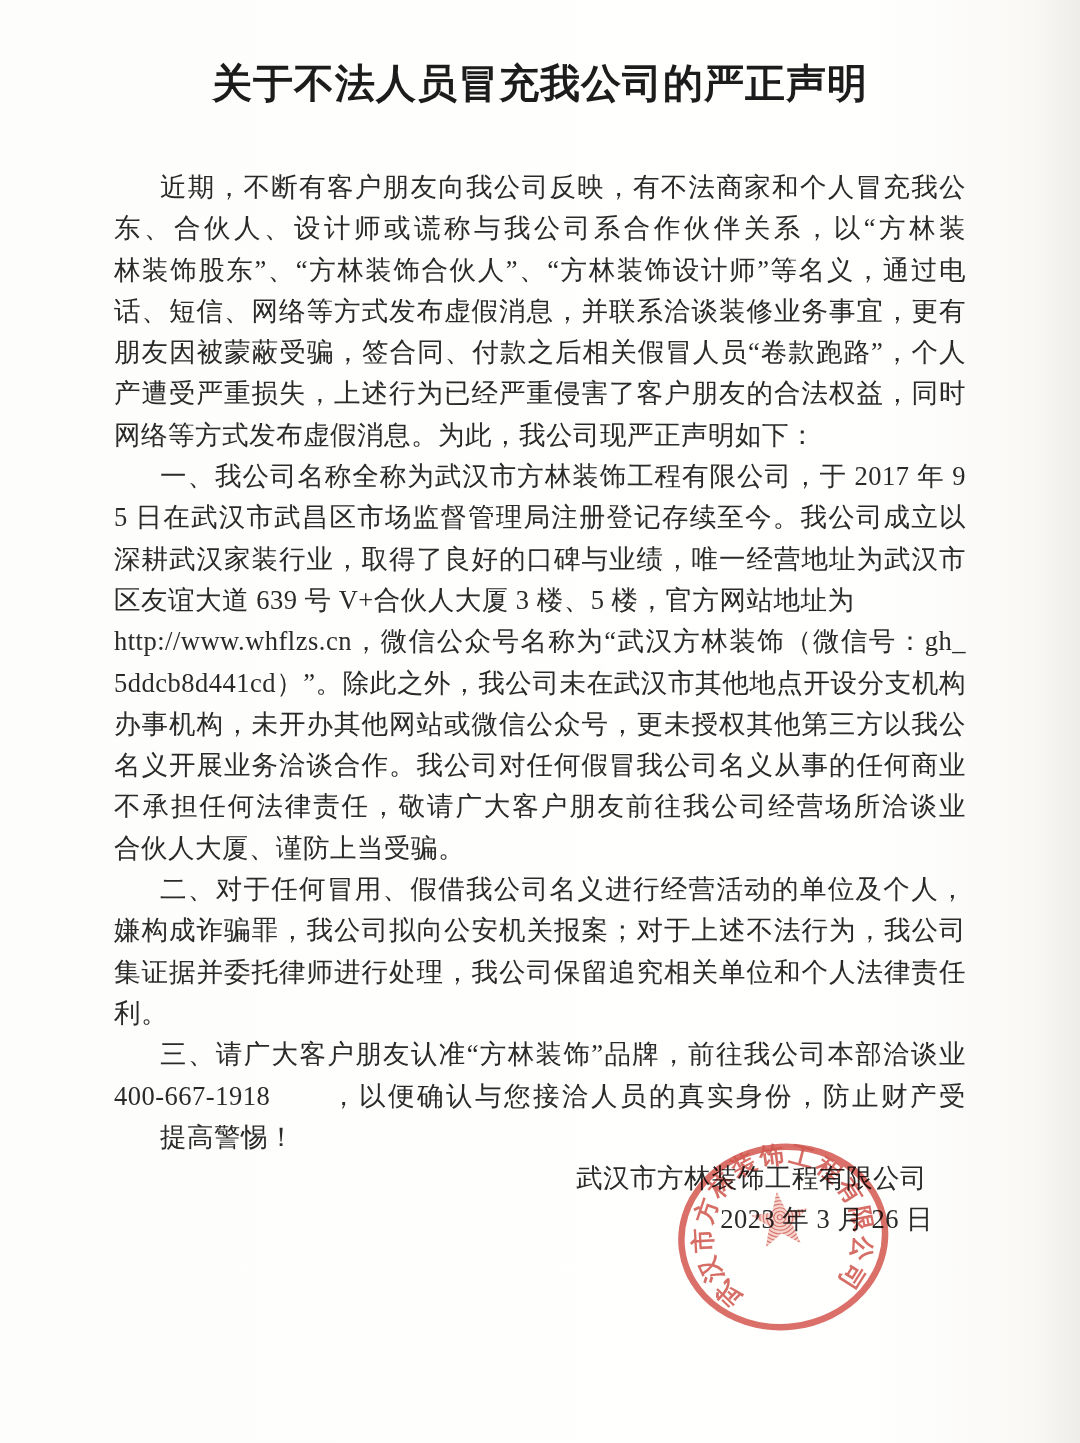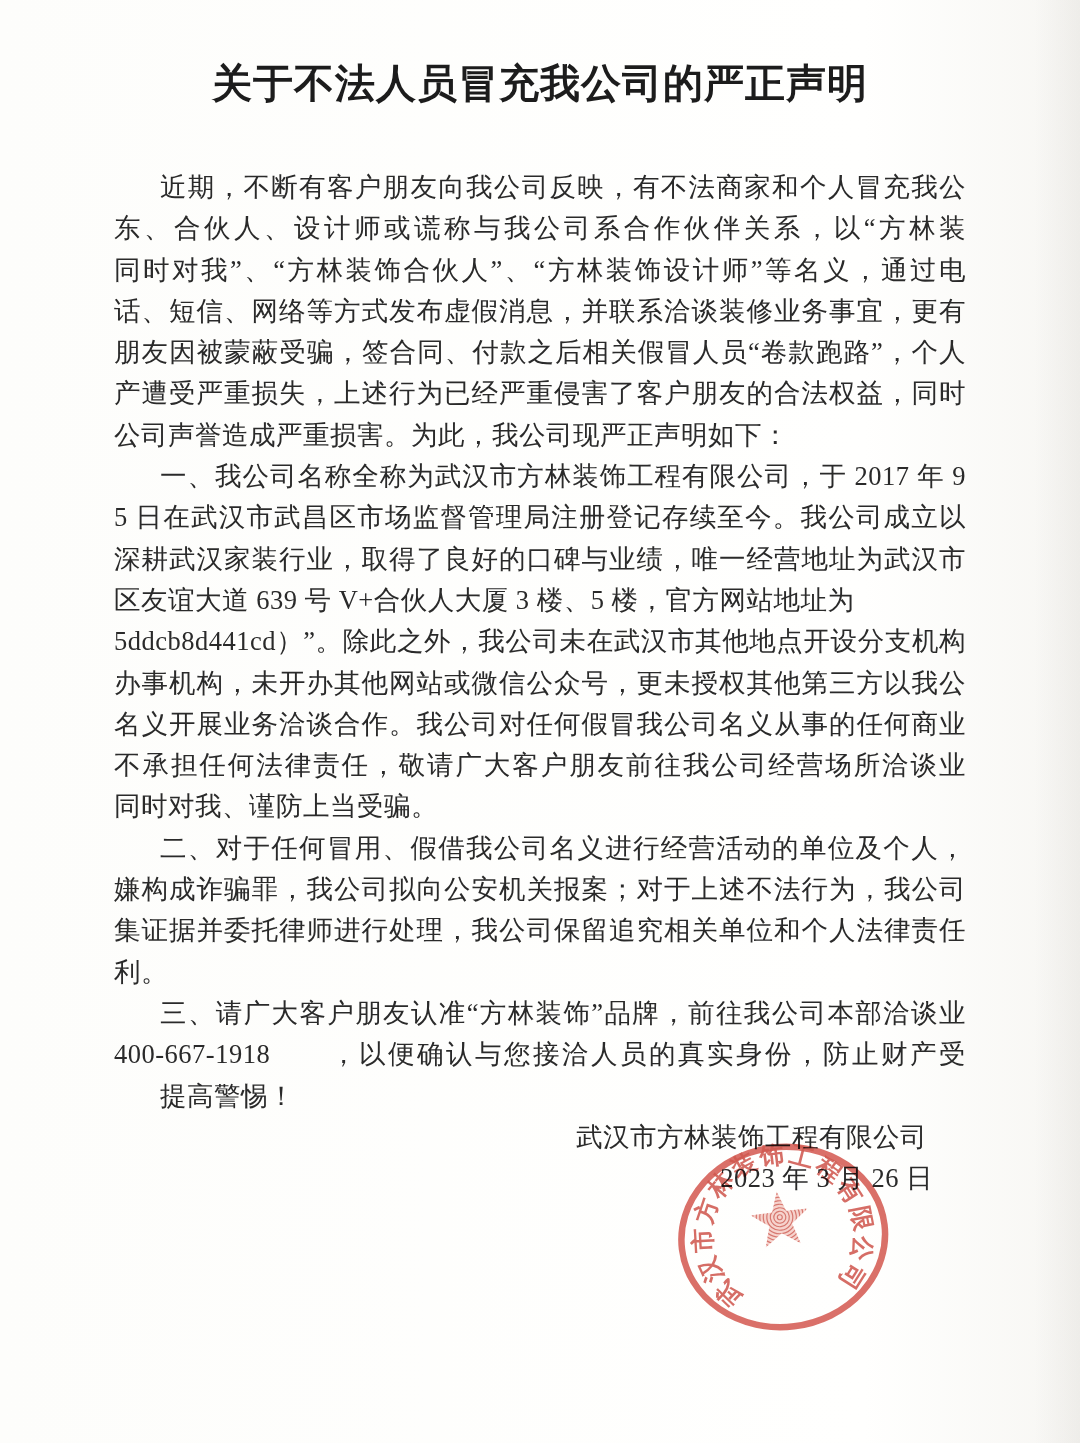--- a/index.html
+++ b/index.html
@@ -72,34 +72,35 @@
 <body>
 
 <div class="page">
 
   <h1 class="doc-title">关于不法人员冒充我公司的严正声明</h1>
 
   <div class="doc-body">
     <div id="lines-container">
         <div class="bodyline indent fill">近期，不断有客户朋友向我公司反映，有不法商家和个人冒充我公司股</div>
         <div class="bodyline fill">东、合伙人、设计师或谎称与我公司系合作伙伴关系，以“方林装饰”、“方</div>
-        <div class="bodyline fill">同时对我”、“方林装饰合伙人”、“方林装饰设计师”等名义，通过电</div>
+        <div class="bodyline fill">林装饰股东”、“方林装饰合伙人”、“方林装饰设计师”等名义，通过电</div>
         <div class="bodyline fill">话、短信、网络等方式发布虚假消息，并联系洽谈装修业务事宜，更有客户</div>
         <div class="bodyline fill">朋友因被蒙蔽受骗，签合同、付款之后相关假冒人员“卷款跑路”，个人财</div>
         <div class="bodyline fill">产遭受严重损失，上述行为已经严重侵害了客户朋友的合法权益，同时对我</div>
-        <div class="bodyline">公司声誉造成严重损害。为此，我公司现严正声明如下：</div>
+        <div class="bodyline">网络等方式发布虚假消息。为此，我公司现严正声明如下：</div>
         <div class="bodyline indent fill">一、我公司名称全称为武汉市方林装饰工程有限公司，于 2017 年 9 月</div>
         <div class="bodyline fill">5 日在武汉市武昌区市场监督管理局注册登记存续至今。我公司成立以来，</div>
         <div class="bodyline fill">深耕武汉家装行业，取得了良好的口碑与业绩，唯一经营地址为武汉市武昌</div>
         <div class="bodyline">区友谊大道 639 号 V+合伙人大厦 3 楼、5 楼，官方网站地址为</div>
+        <div class="bodyline fill">http://www.whflzs.cn，微信公众号名称为“武汉方林装饰（微信号：gh_</div>
         <div class="bodyline fill">5ddcb8d441cd）”。除此之外，我公司未在武汉市其他地点开设分支机构或</div>
         <div class="bodyline fill">办事机构，未开办其他网站或微信公众号，更未授权其他第三方以我公司的</div>
         <div class="bodyline fill">名义开展业务洽谈合作。我公司对任何假冒我公司名义从事的任何商业活动</div>
         <div class="bodyline fill">不承担任何法律责任，敬请广大客户朋友前往我公司经营场所洽谈业务，并</div>
-        <div class="bodyline">同时对我、谨防上当受骗。</div>
+        <div class="bodyline">合伙人大厦、谨防上当受骗。</div>
         <div class="bodyline indent fill">二、对于任何冒用、假借我公司名义进行经营活动的单位及个人，均涉</div>
         <div class="bodyline fill">嫌构成诈骗罪，我公司拟向公安机关报案；对于上述不法行为，我公司已收</div>
         <div class="bodyline fill">集证据并委托律师进行处理，我公司保留追究相关单位和个人法律责任的权</div>
         <div class="bodyline">利。</div>
         <div class="bodyline indent fill">三、请广大客户朋友认准“方林装饰”品牌，前往我公司本部洽谈业务。</div>
         <div class="bodyline fill">400-667-1918　　，以便确认与您接洽人员的真实身份，防止财产受损。</div>
         <div class="bodyline indent">提高警惕！</div>
       </div>
     <div class="sigline sig-company">武汉市方林装饰工程有限公司</div>
     <div class="sigline sig-date">2023 年 3 月 26 日</div>

